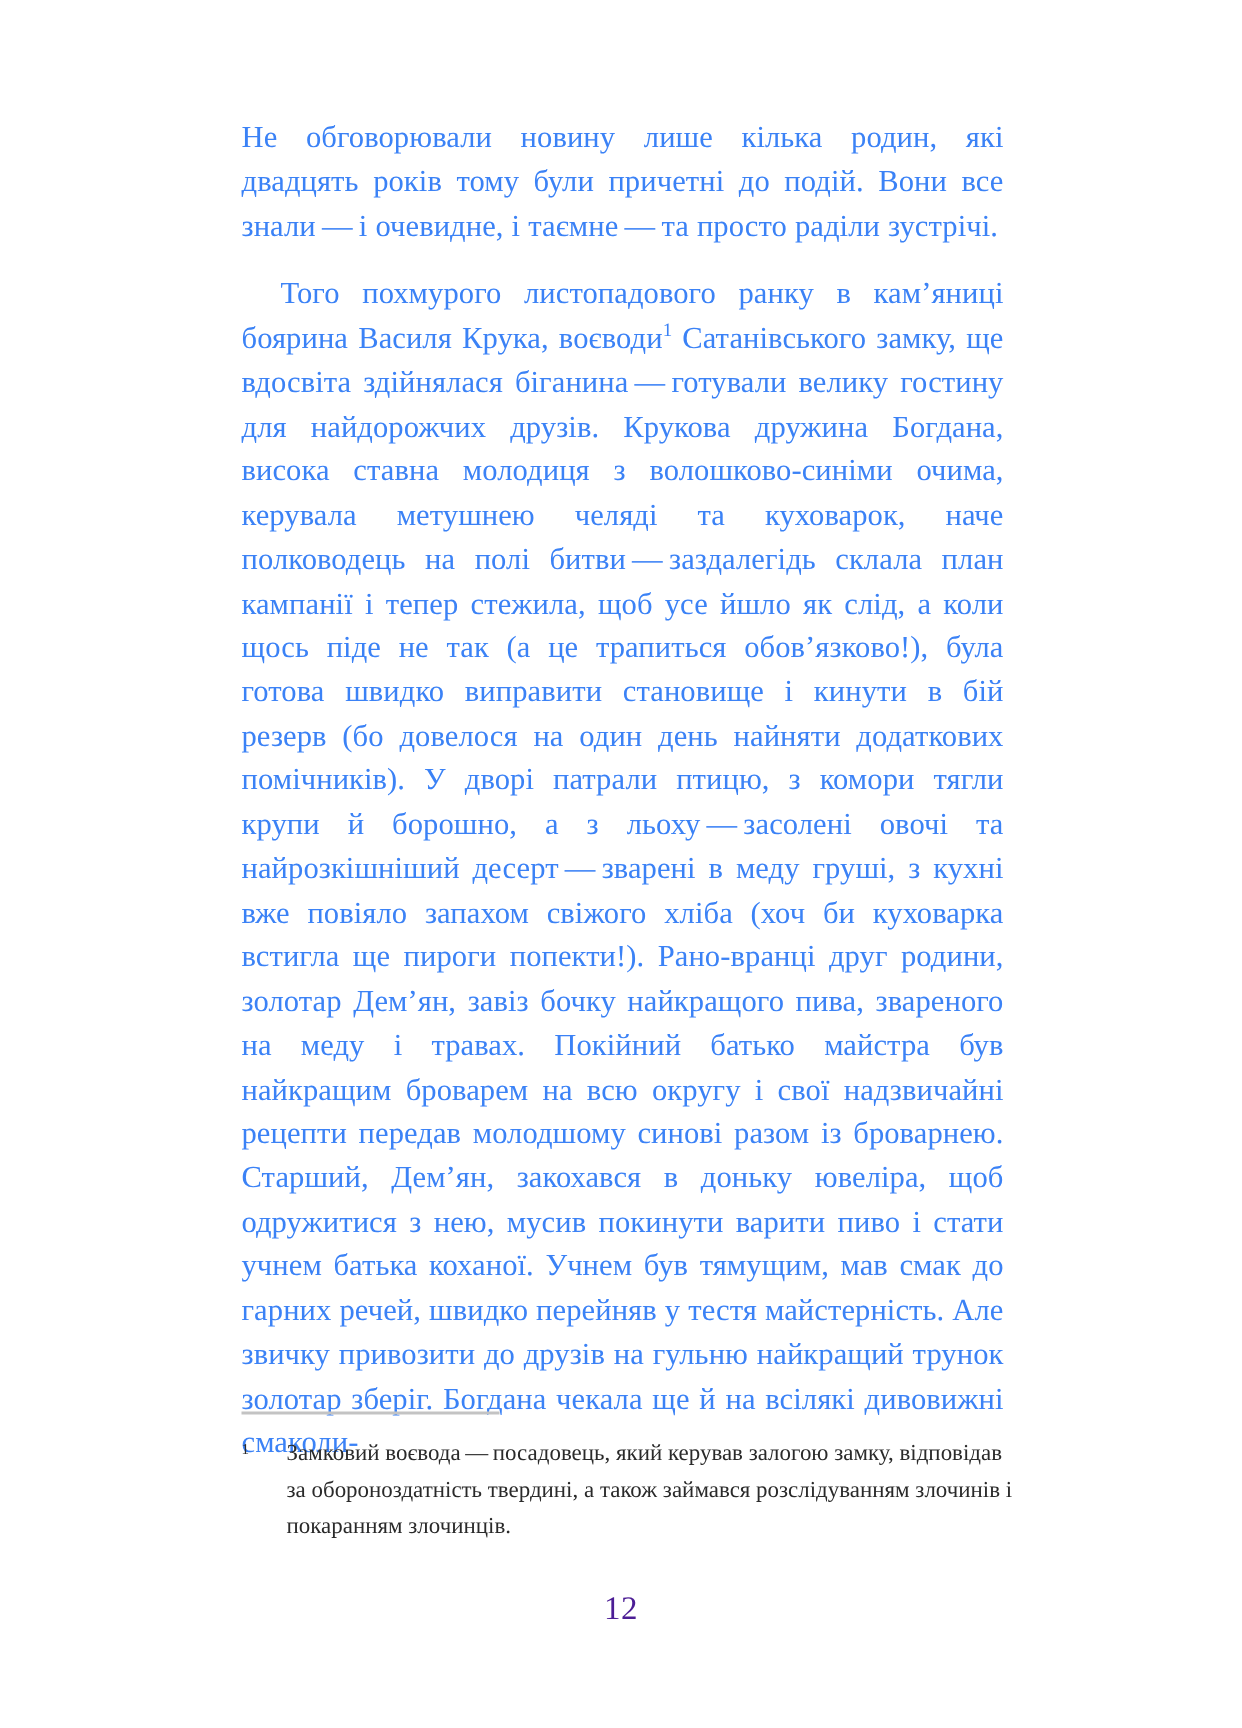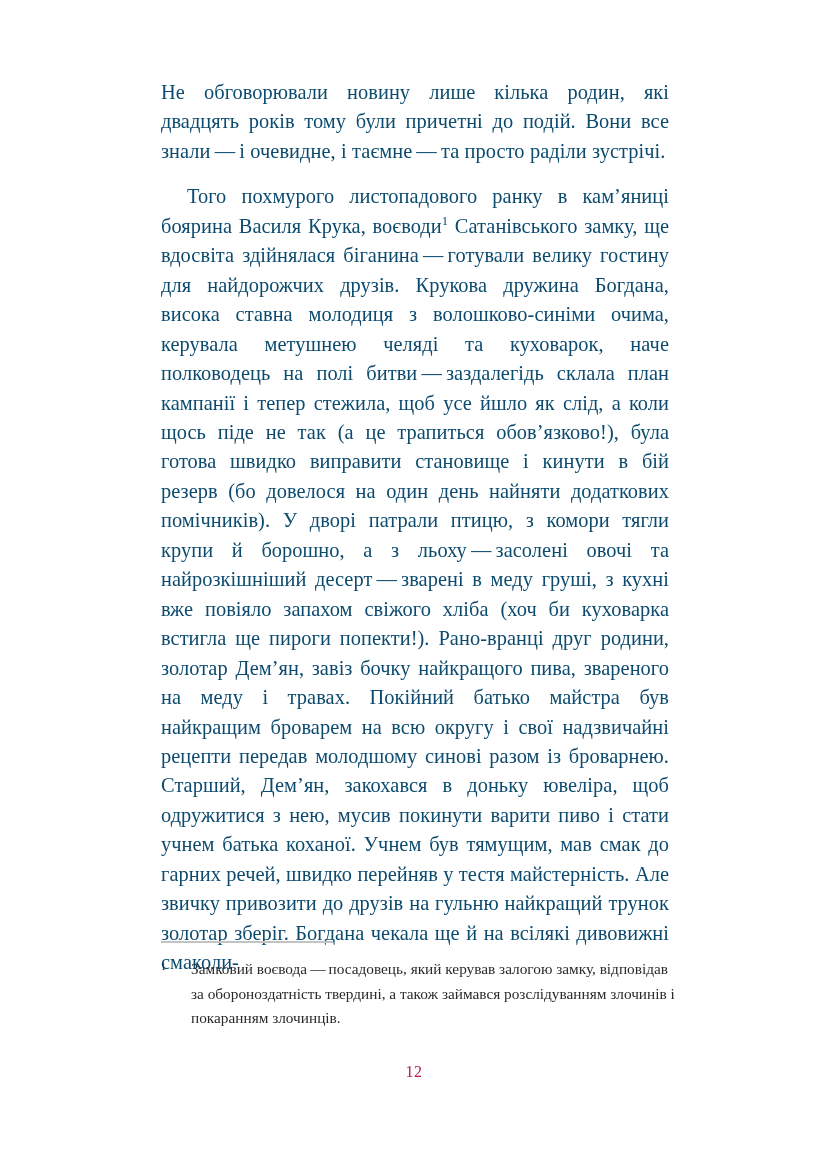--- a/index.html
+++ b/index.html
@@ -32,21 +32,21 @@
   }
 
   .para {
     margin: 0;
     font-size: 20.4px;
     line-height: 29.45px;
     text-align: justify;
     text-justify: inter-word;
     hyphens: manual;
     -webkit-hyphens: manual;
-    color: #0c4a6e;
+    color: #3b82f6;
     letter-spacing: 0.05px;
     word-spacing: 0.2px;
   }
 
   .para + .para {
     text-indent: 26px;
     margin-top: 16px;
   }
 
   .para.last-of-page {
@@ -106,23 +106,23 @@
     width: 492px;
   }
 
   
   .folio {
     position: absolute;
     left: 0;
     top: 1062px;
     width: 828px;
     text-align: center;
-    font-size: 16px;
+    font-size: 22px;
     line-height: 20px;
-    color: #be185d;
+    color: #4c1d95;
     letter-spacing: 0.4px;
   }
 </style>
 </head>
 <body>
 
 <div class="page">
 
   <div class="text-block">
 

